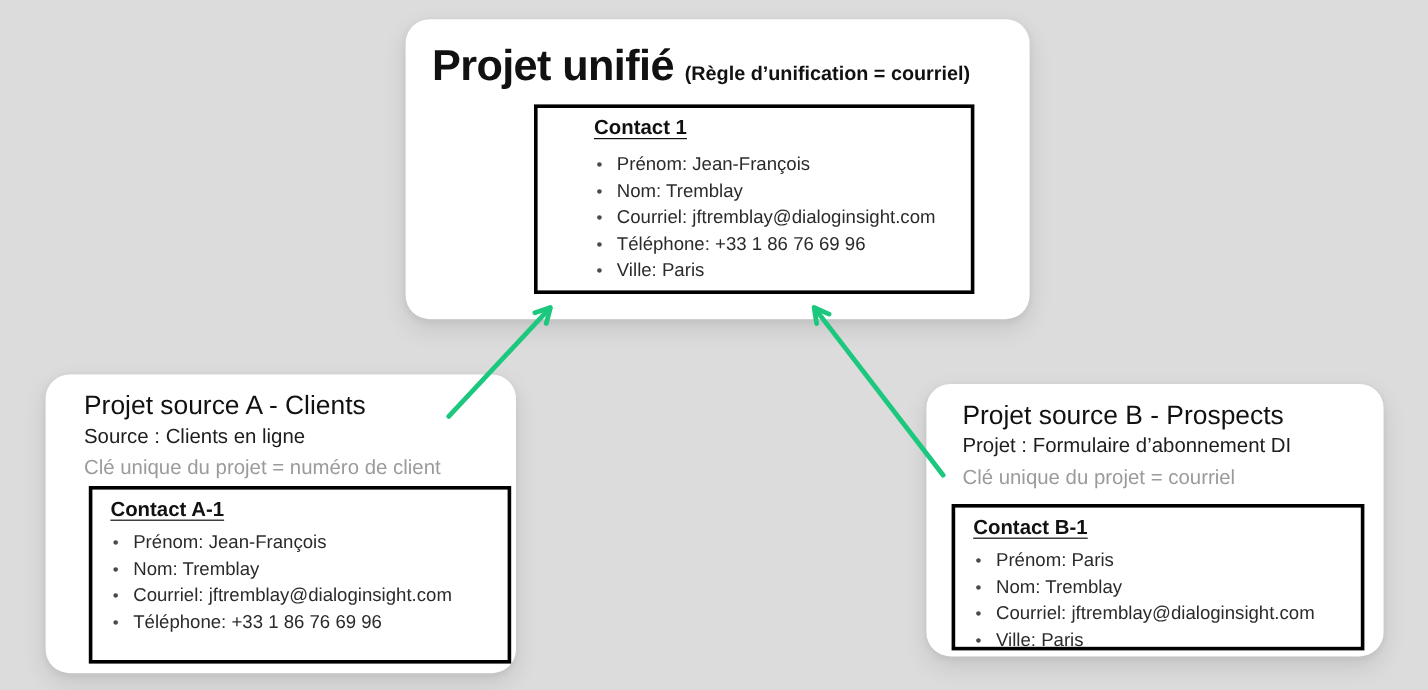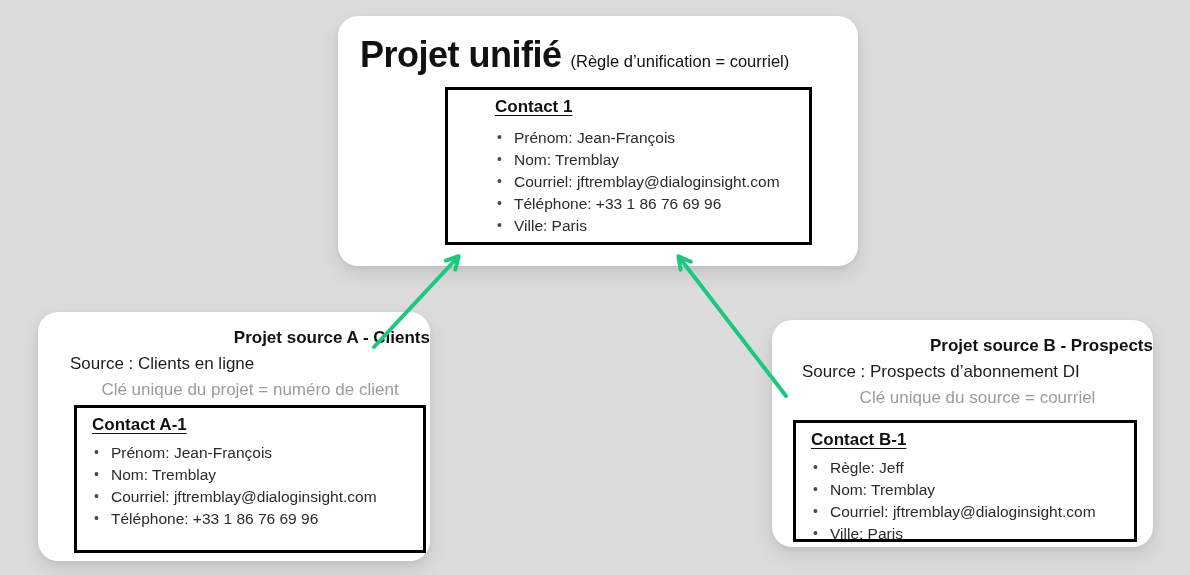--- a/index.html
+++ b/index.html
@@ -30,27 +30,27 @@
   .card-a{left:38px;top:312px;width:392px;height:249px;}
   .card-b{left:772px;top:320px;width:381px;height:227px;}
 
   .title-row{
     display:flex;align-items:baseline;gap:9px;
     padding:18px 0 0 22px;white-space:nowrap;
   }
   .big-title{
     font-size:36px;font-weight:800;letter-spacing:-0.5px;color:var(--ink);
   }
-  .title-note{font-size:16.5px;font-weight:400;color:var(--ink);}
+  .title-note{font-size:16.5px;font-weight:700;color:var(--ink);}
 
   .src-head{padding:13px 0 0 32px;}
   .card-b .src-head{padding-left:30px;}
-  .src-title{font-size:17px;font-weight:700;color:var(--ink);line-height:26px;white-space:nowrap;text-align:right;}
+  .src-title{font-size:22px;font-weight:400;color:var(--ink);line-height:26px;white-space:nowrap;}
   .src-line{font-size:17px;color:#1d1d1d;line-height:26px;white-space:nowrap;}
-  .src-key{font-size:17px;color:var(--muted);line-height:26px;white-space:nowrap;text-align:center;}
+  .src-key{font-size:17px;color:var(--muted);line-height:26px;white-space:nowrap;}
 
   .contact-box{
     position:absolute;
     border:3px solid var(--boxborder);
     background:var(--card);
     padding:7px 10px 0 15px;
   }
   .box-unified{left:107px;top:71px;width:367px;height:158px;padding-left:47px;}
   .box-a{left:36px;top:93px;width:352px;height:148px;}
   .box-b{left:21px;top:100px;width:344px;height:122px;}
@@ -120,27 +120,27 @@
           <li>Nom: Tremblay</li>
           <li>Courriel: jftremblay@dialoginsight.com</li>
           <li>Téléphone: +33 1 86 76 69 96</li>
         </ul>
     </div>
   </div>
 
   <div class="card card-b">
     <div class="src-head">
       <div class="src-title">Projet source B - Prospects</div>
-      <div class="src-line">Source : Prospects d’abonnement DI</div>
-      <div class="src-key">Clé unique du source = courriel</div>
+      <div class="src-line">Projet : Formulaire d’abonnement DI</div>
+      <div class="src-key">Clé unique du projet = courriel</div>
     </div>
     <div class="contact-box box-b">
       <div class="contact-title">Contact B-1</div>
       <ul class="fields">
-          <li>Règle: Jeff</li>
+          <li>Prénom: Paris</li>
           <li>Nom: Tremblay</li>
           <li>Courriel: jftremblay@dialoginsight.com</li>
           <li>Ville: Paris</li>
         </ul>
     </div>
   </div>
 
   <svg class="arrows" width="1190" height="575" viewBox="0 0 1190 575">
     <defs>
       <marker id="ah" viewBox="0 0 20 20" refX="15" refY="10" markerWidth="20" markerHeight="20" markerUnits="userSpaceOnUse" orient="auto">

